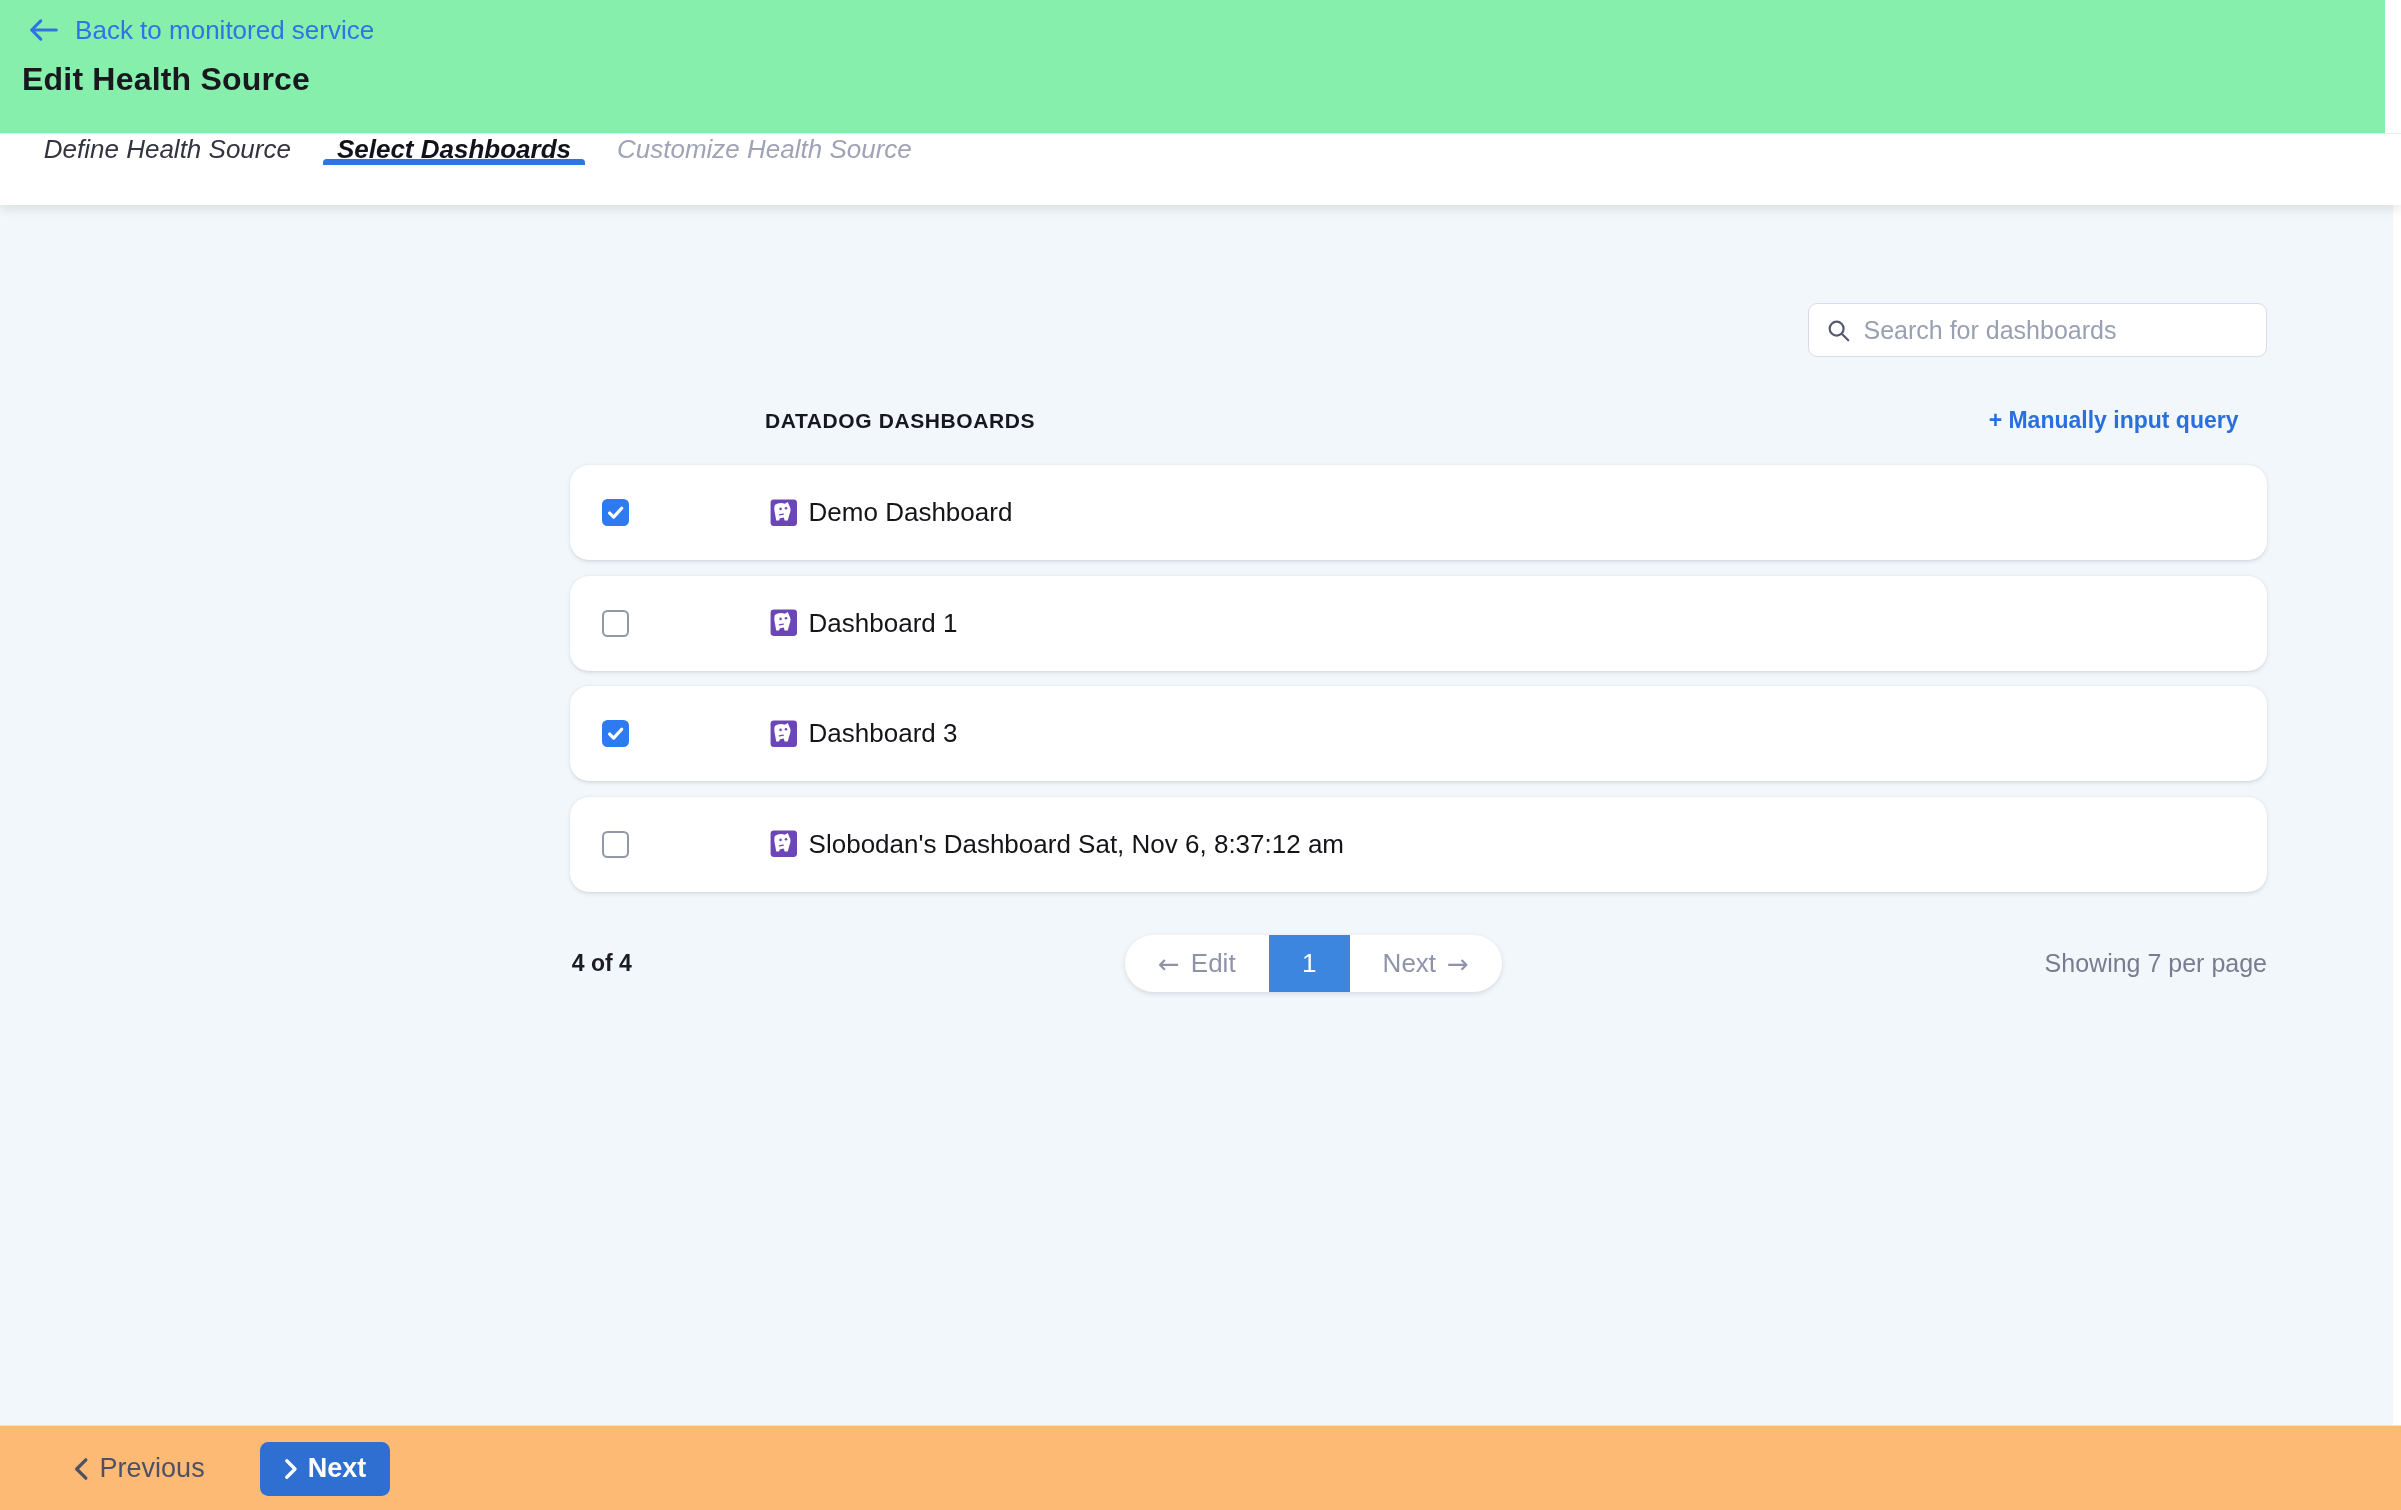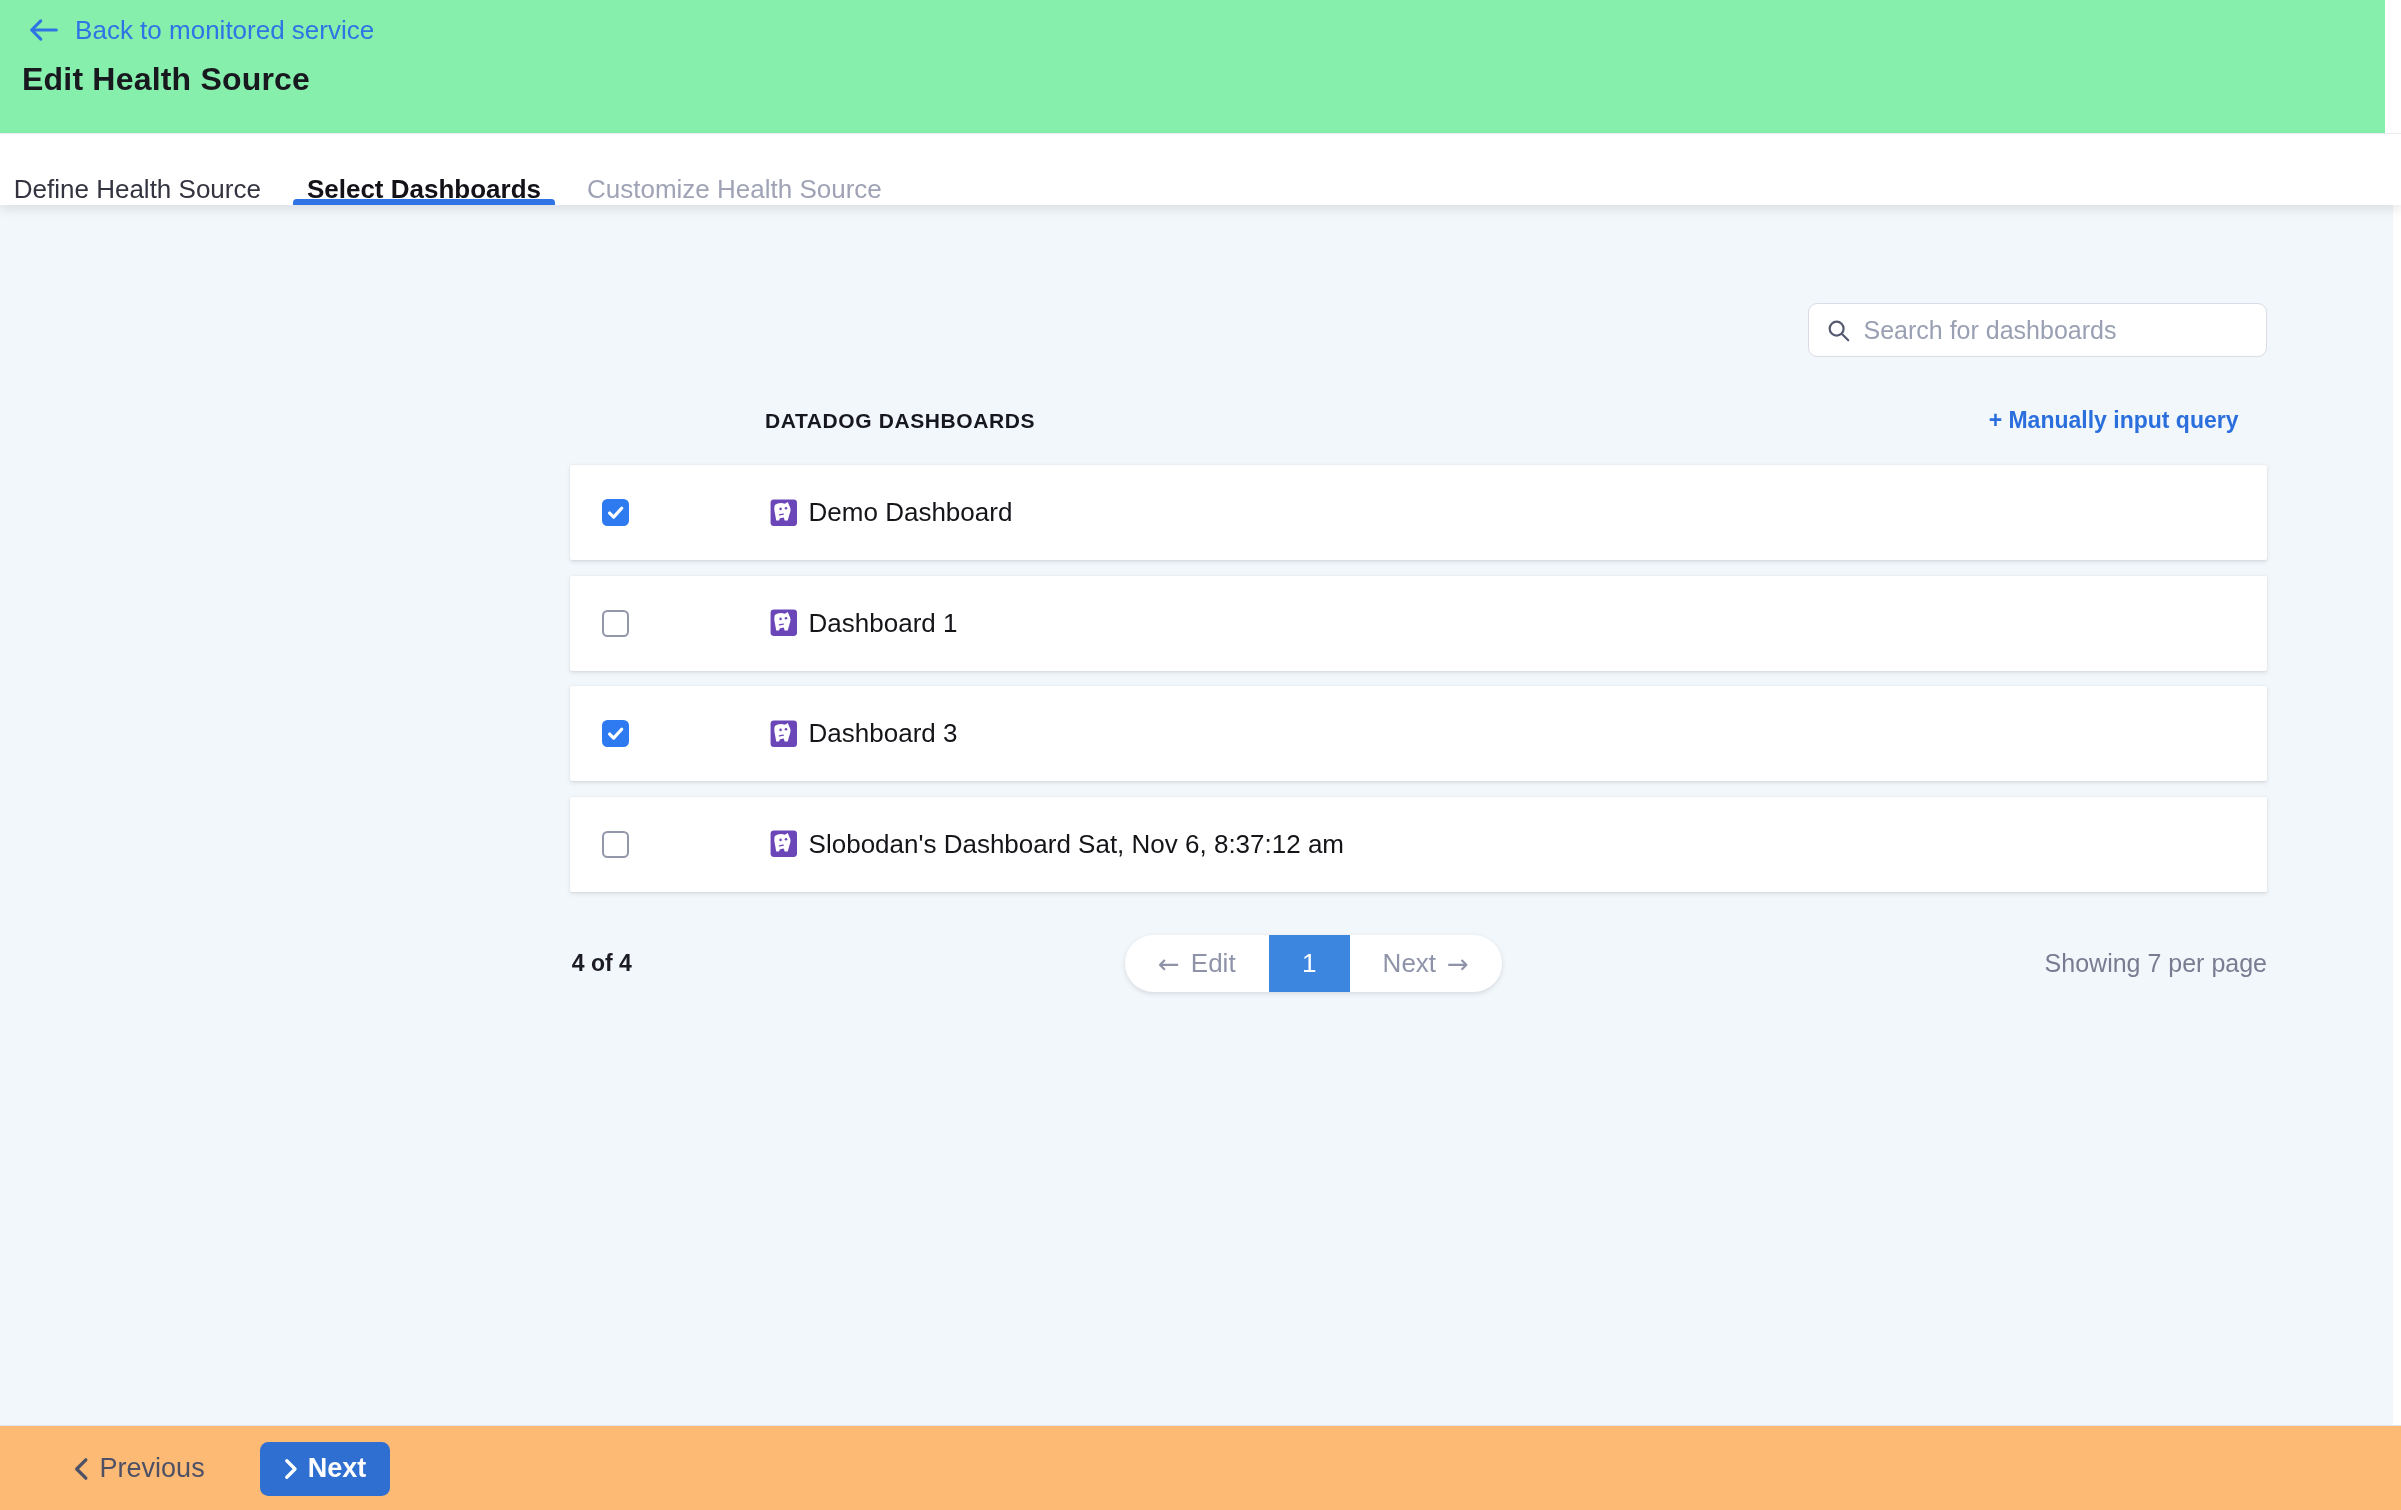--- a/index.html
+++ b/index.html
@@ -24,23 +24,24 @@
   }
   .page-title {
     position: absolute; left: 22px; top: 61px;
     font-size: 32px; font-weight: 700; color: #18181f; letter-spacing: 0.2px;
   }
 
   
   .tabs {
     position: absolute; top: 133px; left: 0; right: 0; height: 72px;
     background: #ffffff; border-top: 0.9px solid #ebecf1;
-    display: flex; align-items: flex-end; 
+    display: flex; align-items: flex-start; padding-left: 30px;
     box-shadow: 0 4.6px 9.2px rgba(40, 41, 61, 0.10);
     z-index: 5;
+    font-style: italic;
   }
   .tab {
     position: relative; display: flex; align-items: center;
     padding: 0 13.8px; margin-right: 18.4px;
     font-size: 26px; color: #33343f; cursor: pointer; white-space: nowrap;
   }
   .tab.active { font-weight: 700; color: #121218; }
   .tab.active::after {
     content: ""; position: absolute; left: 0; right: 0; bottom: 0;
     height: 6.4px; background: #2e74e4; border-radius: 3.7px 3.7px 0 0;
@@ -71,21 +72,21 @@
     font-size: 21px; font-weight: 700; letter-spacing: 0.6px; color: #17171f;
   }
   .manual-query-link {
     position: absolute; right: 28.5px; top: 0;
     font-size: 23px; font-weight: 700; color: #2b6fdd; text-decoration: none; cursor: pointer;
   }
 
   .rows { position: absolute; top: 260px; left: 570px; right: 126px; }
   .row-card {
     position: relative; height: 95px; margin-bottom: 15.6px;
-    background: #ffffff; border-radius: 2px;
+    background: #ffffff; border-radius: 19px;
     box-shadow: 0 1.8px 4.6px rgba(40, 41, 61, 0.10), 0 0.9px 1.8px rgba(40, 41, 61, 0.06);
     cursor: pointer;
   }
   .checkbox {
     position: absolute; left: 32px; top: 34px;
     width: 27px; height: 27px; border-radius: 5.5px;
     background: #ffffff; border: 2.3px solid #9297aa;
     display: flex; align-items: center; justify-content: center;
     cursor: pointer;
   }

